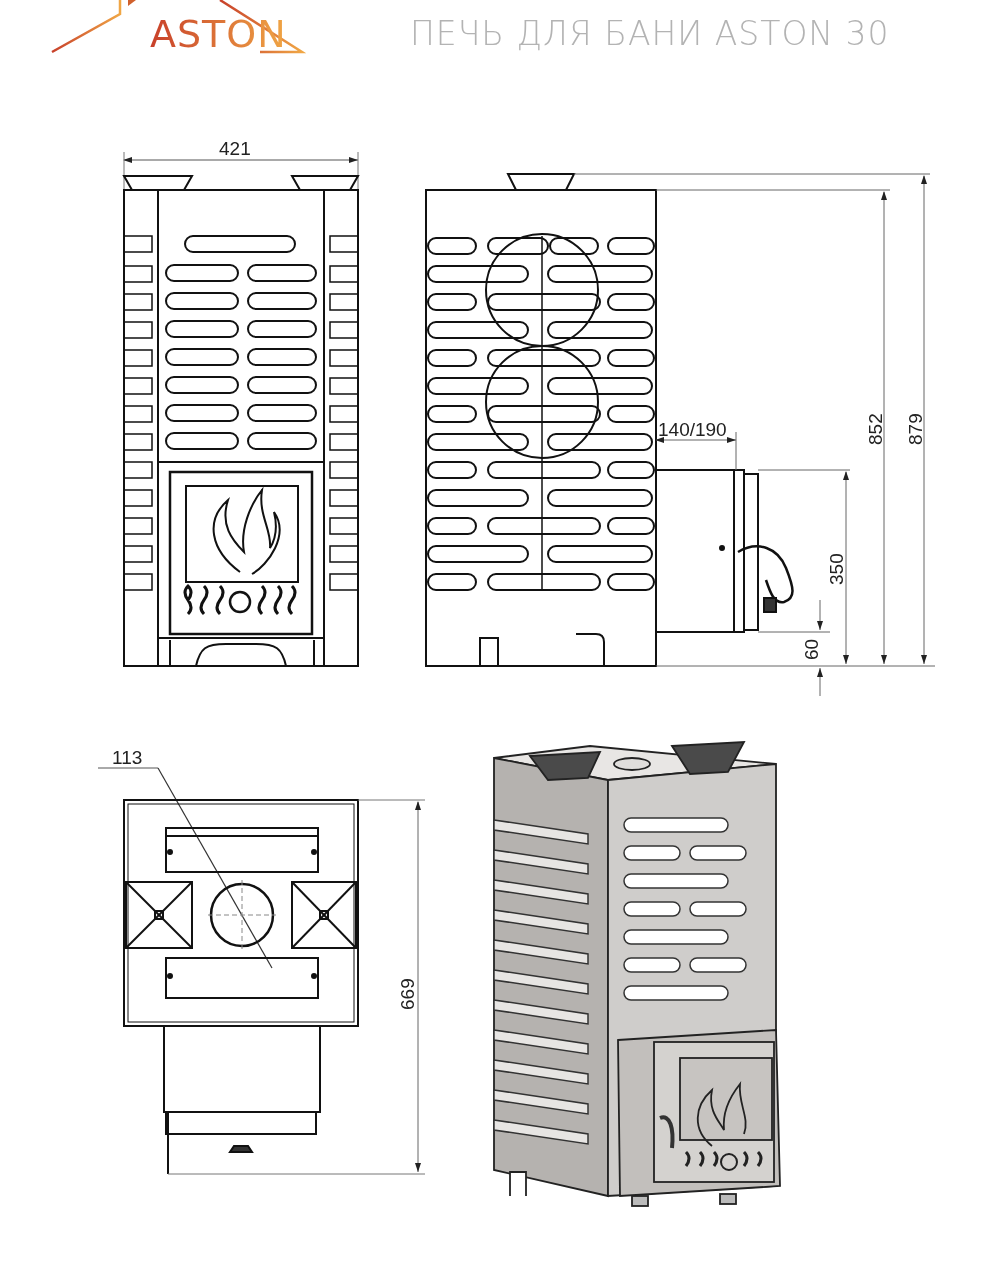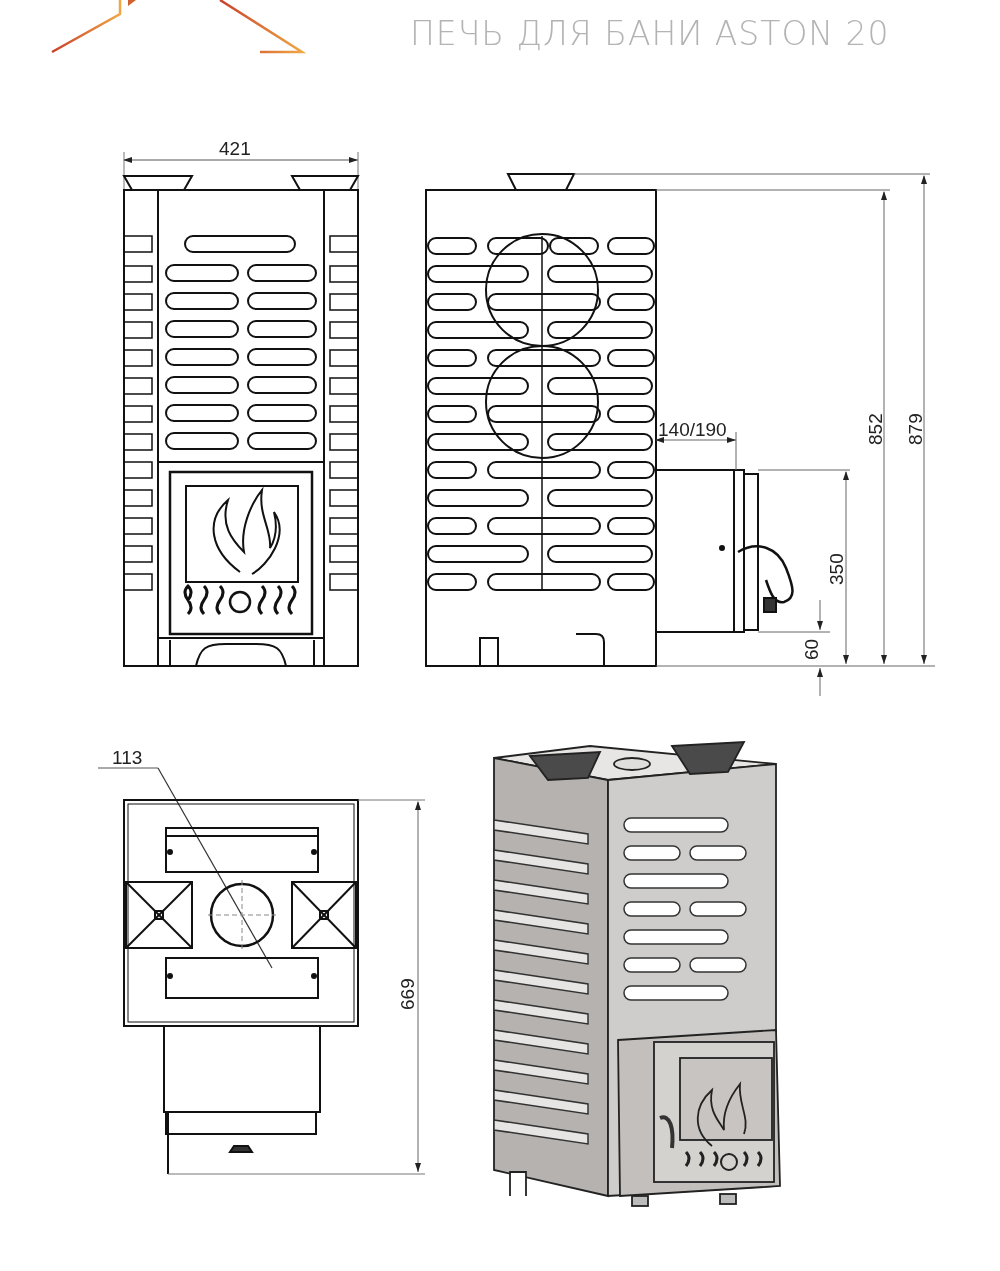--- a/index.html
+++ b/index.html
@@ -22,23 +22,24 @@
       <linearGradient id="lg" x1="0" x2="1" y1="0" y2="0">
         <stop offset="0" stop-color="#c8402a"></stop>
         <stop offset="1" stop-color="#f0a645"></stop>
       </linearGradient>
     </defs>
     <polyline points="2,52 70,14 70,0" fill="none" stroke="url(#lg)" stroke-width="2.5"></polyline>
     <polygon points="78,0 86,0 78,6" fill="#d0602c"></polygon>
     <polyline points="2,52 46,52" fill="none" stroke="url(#lg)" stroke-width="2.5"></polyline>
     <polyline points="170,0 252,52 210,52" fill="none" stroke="url(#lg)" stroke-width="2.5"></polyline>
   </svg>
+  <div class="logo-text" style="background:linear-gradient(90deg,#c8402a,#f0a645);-webkit-background-clip:text;background-clip:text;color:transparent;">ASTON</div>
 </div>
 
-<div class="title">ПЕЧЬ ДЛЯ БАНИ ASTON 20</div>
+<div class="title">ПЕЧЬ ДЛЯ БАНИ ASTON 30</div>
 
 <svg class="drawing" width="1000" height="1271" viewBox="0 0 1000 1271">
   <defs>
     <marker id="arr" markerWidth="10" markerHeight="8" refX="9" refY="4" orient="auto">
       <path d="M0,1 L9,4 L0,7" fill="#222"></path>
     </marker>
     <marker id="arrS" markerWidth="10" markerHeight="8" refX="1" refY="4" orient="auto">
       <path d="M9,1 L0,4 L9,7" fill="#222"></path>
     </marker>
   </defs>

